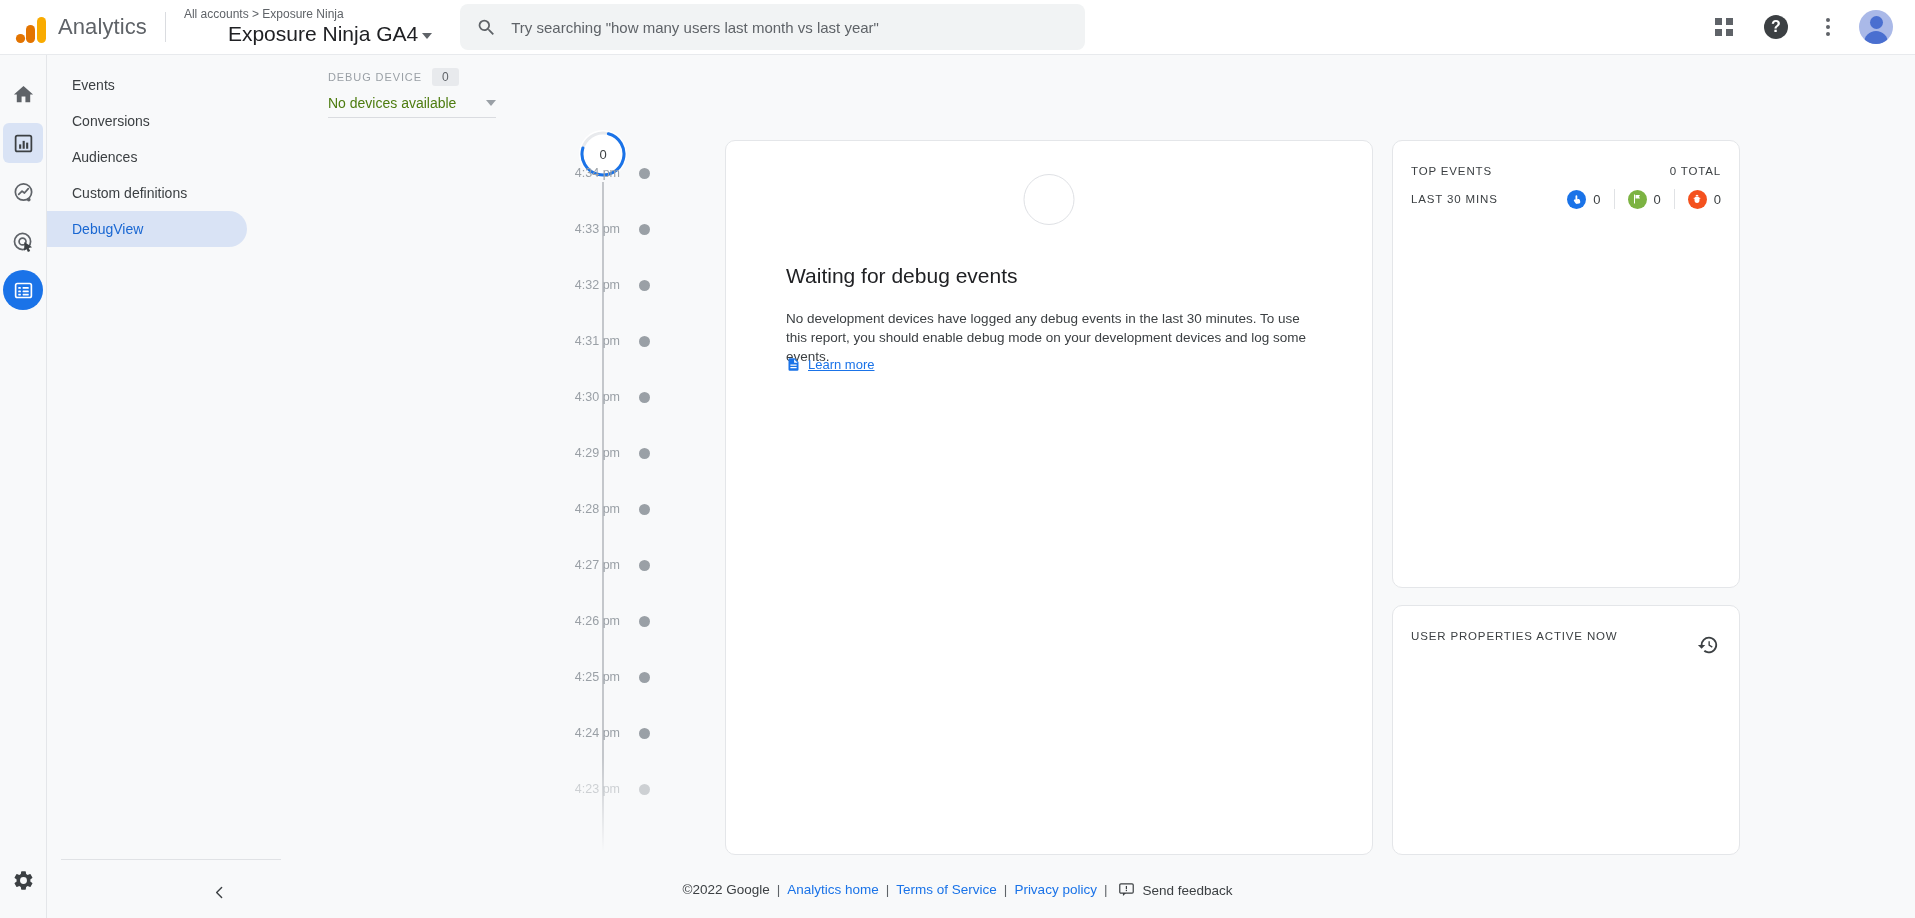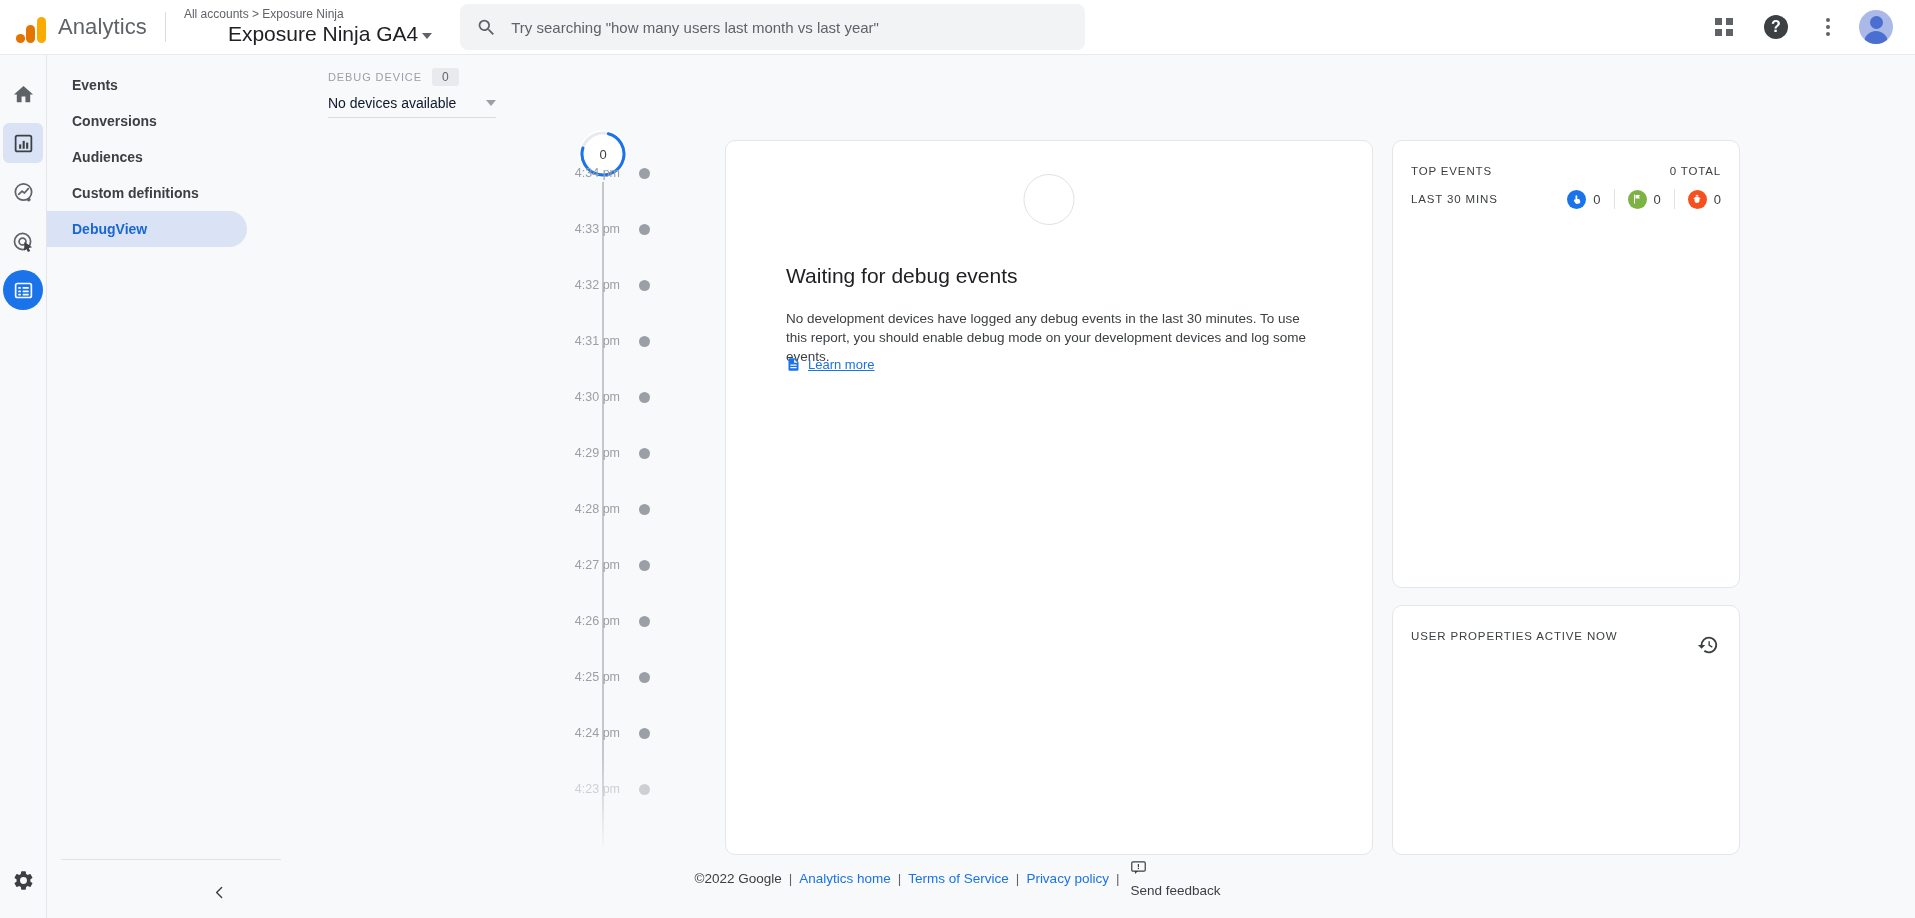--- a/index.html
+++ b/index.html
@@ -65,21 +65,21 @@
     margin-bottom:9px; cursor:pointer;
   }
   .rail-btn.active-blue { background:#1a73e8; }
   .rail-btn.active-light { background:#d9e3f5; border-radius:6px; }
   .rail-spacer { flex:1; }
   .rail-bottom { margin-bottom:18px; }
 
   
   .navpanel {
     position:absolute; top:55px; left:47px; width:248px; height:863px;
-    background:#f8f9fa; display:flex; flex-direction:column; padding-top:12px;font-weight:bold;
+    background:#f8f9fa; display:flex; flex-direction:column; padding-top:12px;
   }
   .nav-item {
     height:36px; display:flex; align-items:center;
     padding-left:25px; margin-right:48px;
     font-size:14px; color:#3c4043; border-radius:0 18px 18px 0; cursor:pointer;
     white-space:nowrap;
   }
   .nav-item.selected { background:#d9e3f5; color:#1967d2; }
   .nav-footer { margin-top:auto; padding:0 14px 12px 14px; }
   .nav-divider { height:1px; background:#e0e2e5; margin-bottom:18px; }
@@ -95,21 +95,21 @@
   .dd-row1 { display:flex; align-items:center; gap:10px; }
   .dd-label { font-size:11px; letter-spacing:.9px; color:#9aa0a6; font-weight:500; }
   .dd-badge {
     background:#e8eaed; color:#5f6368; border-radius:3px; font-size:12px;
     padding:2px 10px; min-width:26px; text-align:center;
   }
   .dd-select {
     margin-top:9px; display:flex; align-items:center; width:168px;
     border-bottom:1px solid #dadce0; padding-bottom:6px; cursor:pointer;
   }
-  .dd-select-value { font-size:14px; color:#0f172a; }
+  .dd-select-value { font-size:14px; color:#4d7c0f; }
   .dd-caret {
     margin-left:auto; width:0;height:0;
     border-left:5px solid transparent;border-right:5px solid transparent;border-top:6px solid #9aa0a6;
   }
 
   
   .timeline { position:absolute; top:130px; left:440px; width:260px; height:730px; }
   .tl-line { position:absolute; left:162px; top:52px; width:2px; height:670px;
     background:linear-gradient(to bottom,#c4c7cb 0%,#c4c7cb 86%,rgba(196,199,203,0) 100%); }
   .tl-badge {
@@ -159,21 +159,21 @@
   .hist-icon { position:absolute; right:20px; top:28px; cursor:pointer; }
 
   
   .footer {
     position:absolute; left:0; bottom:20px; width:1915px;
     display:flex; align-items:center; justify-content:center; gap:7px;
     font-size:13.5px; color:#3c4043;
   }
   .footer a { color:#1a73e8; text-decoration:none; cursor:pointer; }
   .footer .sep { color:#5f6368; }
-  .feedback-grp { display:flex; align-items:flex-start; gap:7px; cursor:pointer; margin-left:4px;flex-direction:column; }
+  .feedback-grp { display:flex; align-items:flex-end; gap:7px; cursor:pointer; margin-left:4px; }
 </style>
 </head>
 <body>
 
 <div id="app">
 
   <div class="header">
     <div class="ga-logo">
       <svg width="34" height="34" viewBox="0 0 34 34">
         <rect x="22" y="4" width="9" height="26" rx="4.5" fill="#f9ab00"></rect>

